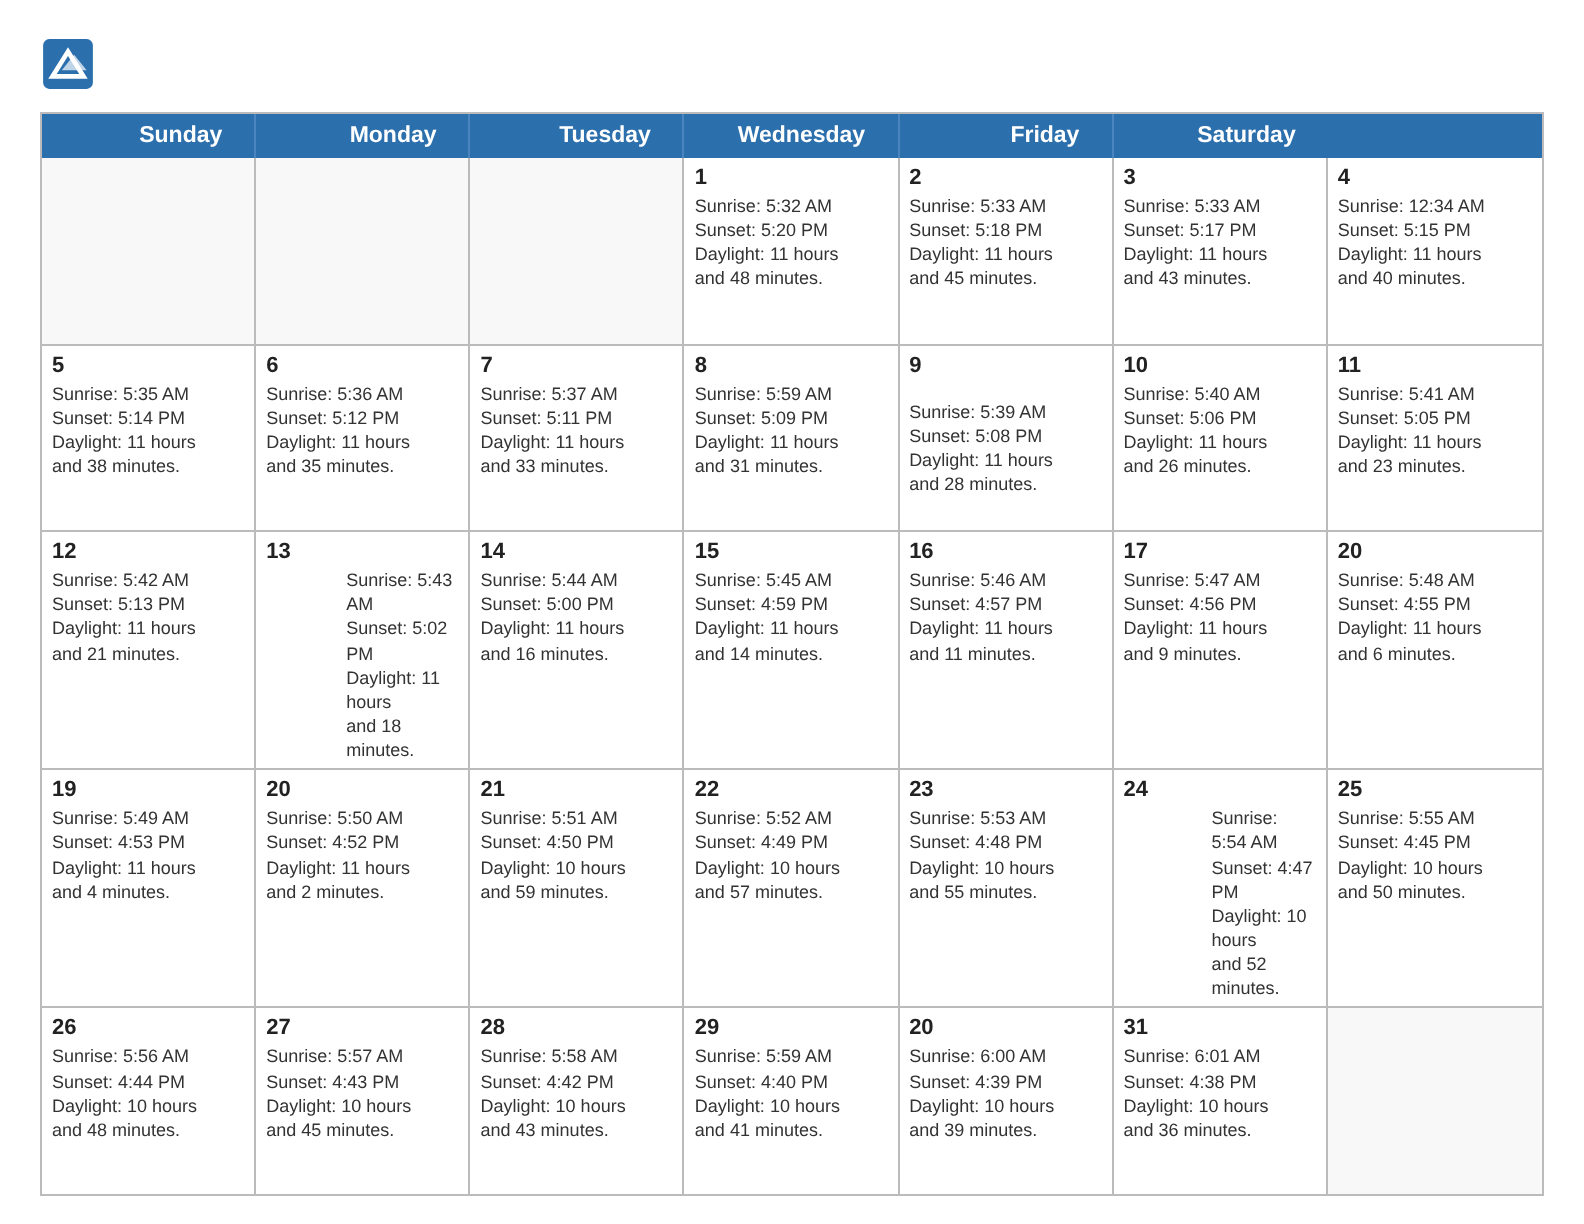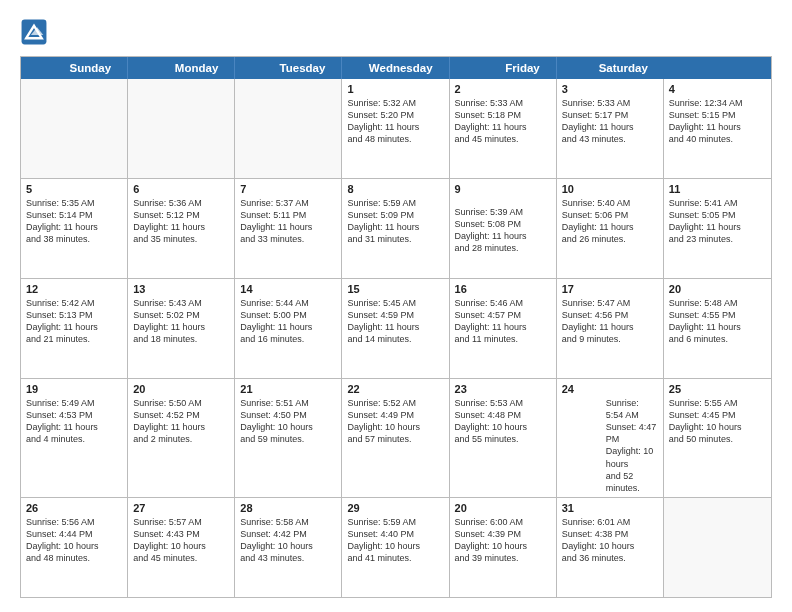--- a/index.html
+++ b/index.html
@@ -226,21 +226,21 @@
         <div class="cal-row">
           <div class="cal-cell">
             <span class="day-num">12</span>
             <div class="cell-text" style="white-space: pre-line;">Sunrise: 5:42 AM
 Sunset: 5:13 PM
 Daylight: 11 hours
 and 21 minutes.</div>
           </div>
           <div class="cal-cell">
             <span class="day-num">13</span>
-            <div class="cell-text" style="white-space: pre-line;">Sunrise: 5:43 AM
+            <div class="cell-text" style="white-space: pre-line; margin-left: 40px;">Sunrise: 5:43 AM
 Sunset: 5:02 PM
 Daylight: 11 hours
 and 18 minutes.</div>
           </div>
           <div class="cal-cell">
             <span class="day-num">14</span>
             <div class="cell-text" style="white-space: pre-line;">Sunrise: 5:44 AM
 Sunset: 5:00 PM
 Daylight: 11 hours
 and 16 minutes.</div>

